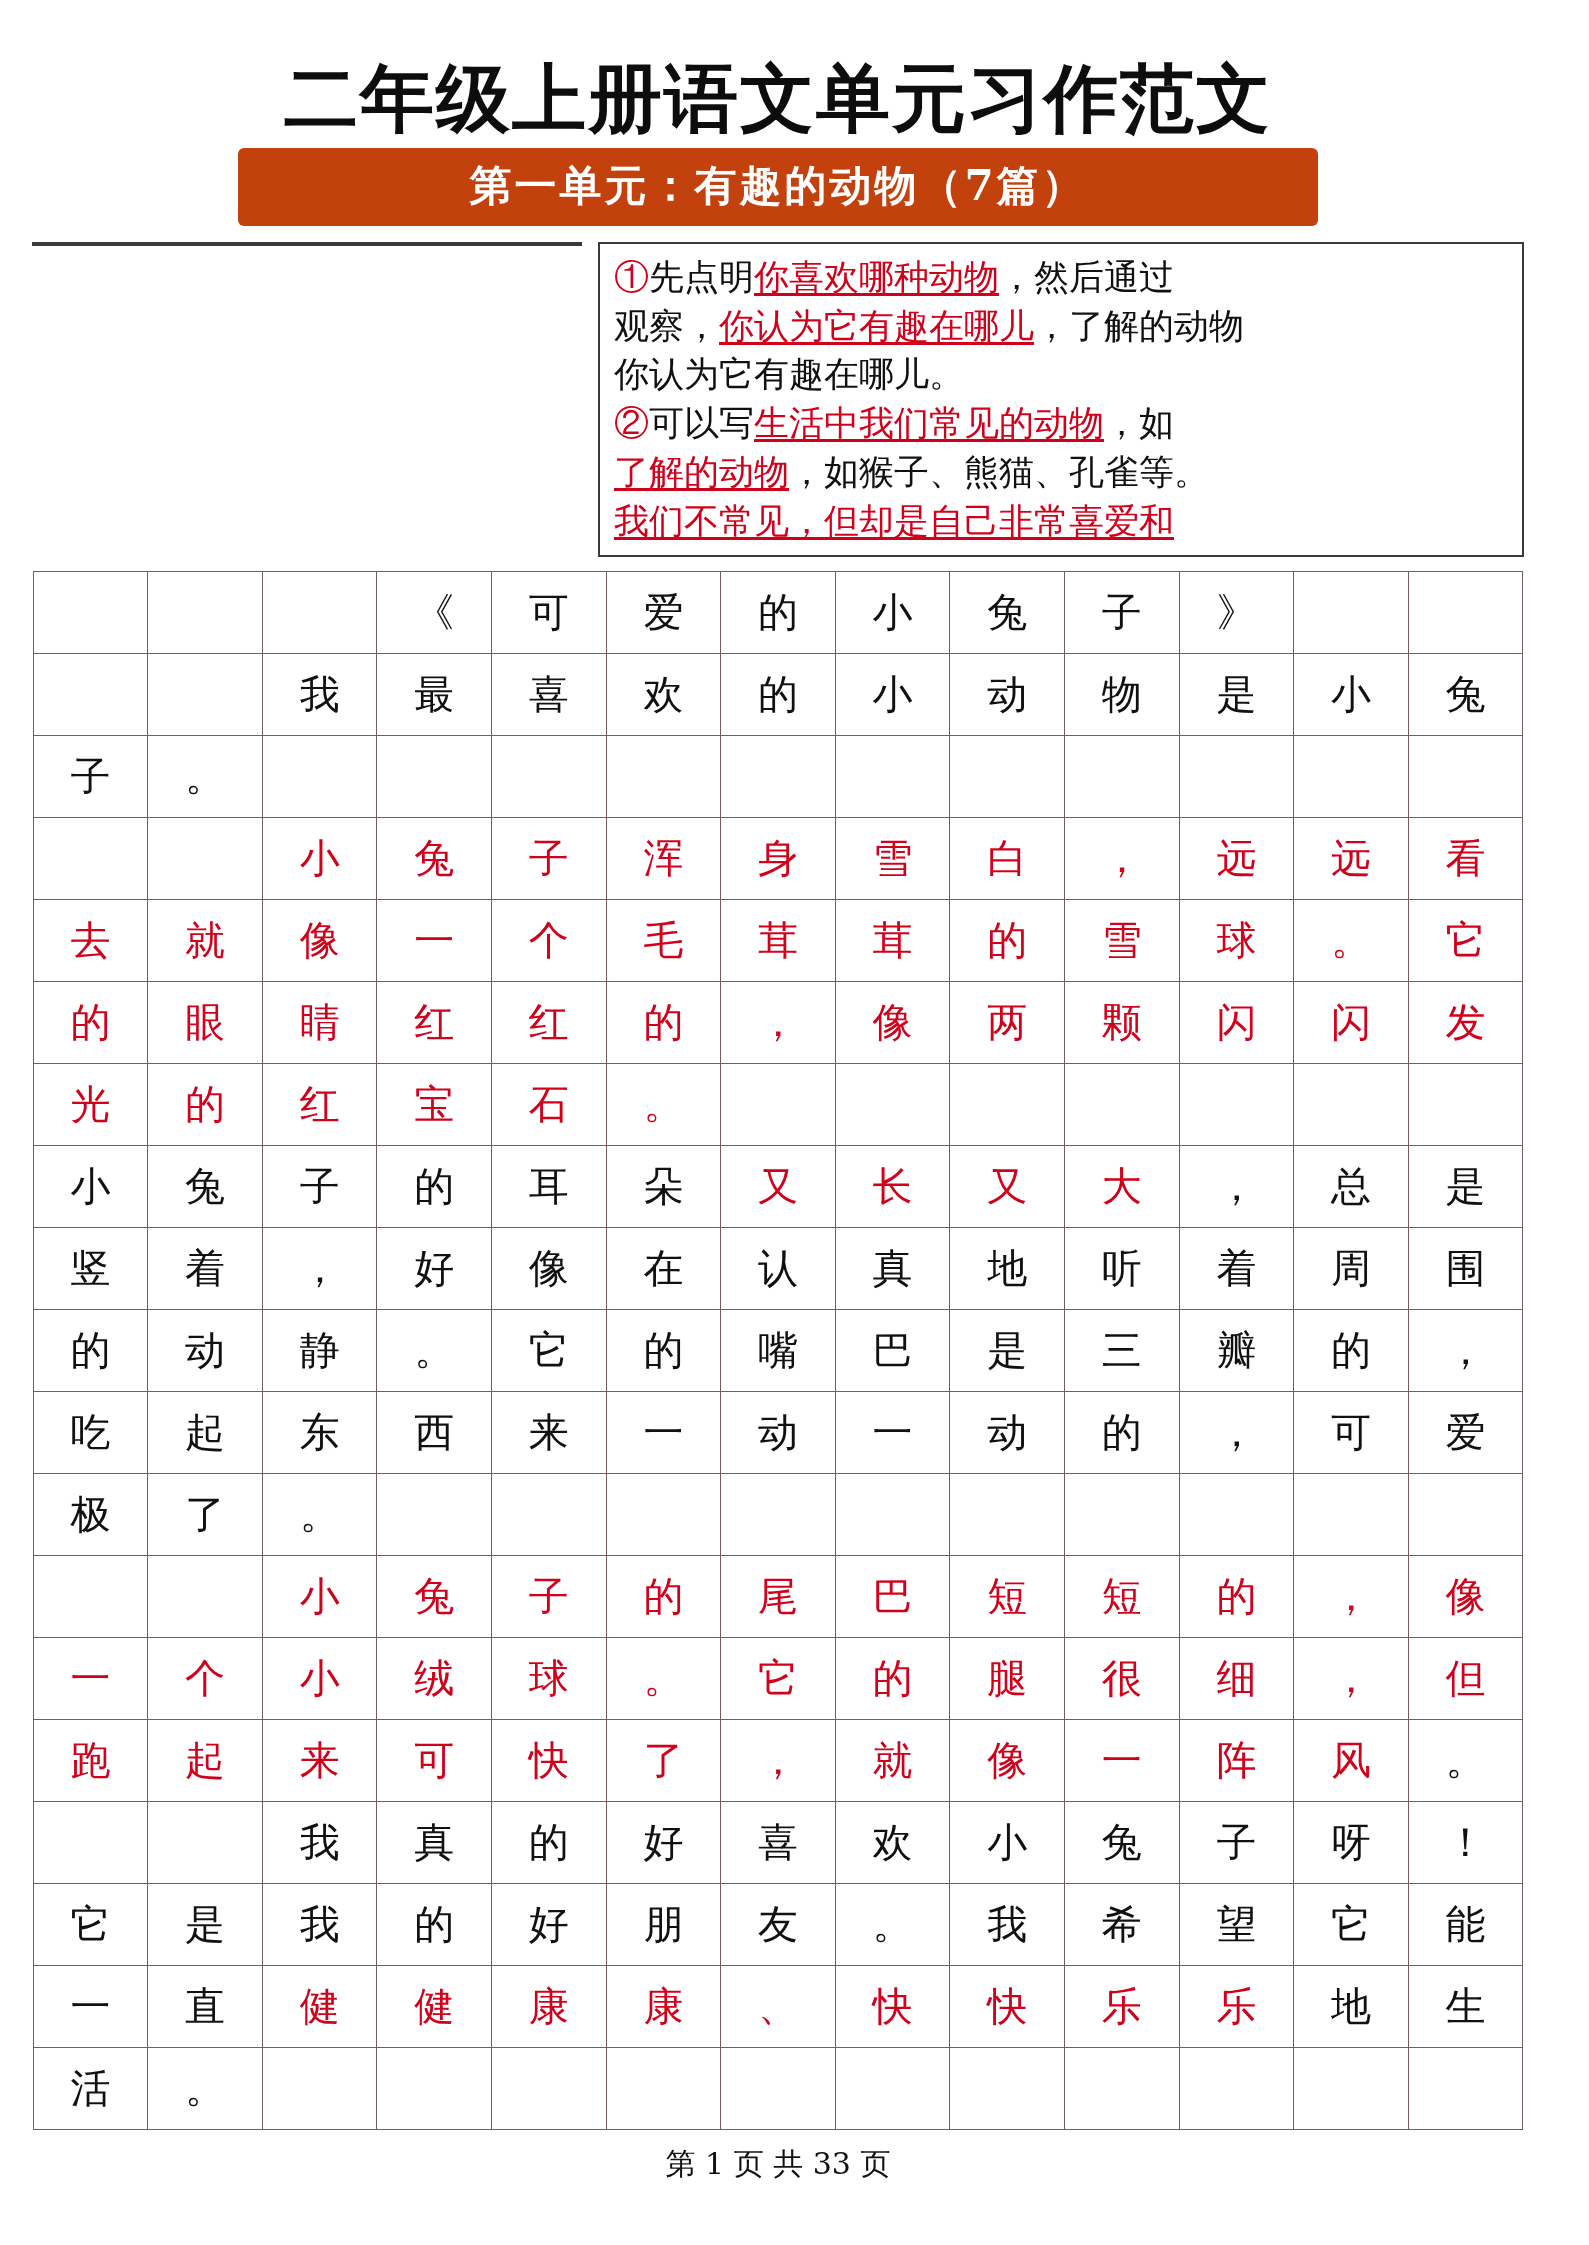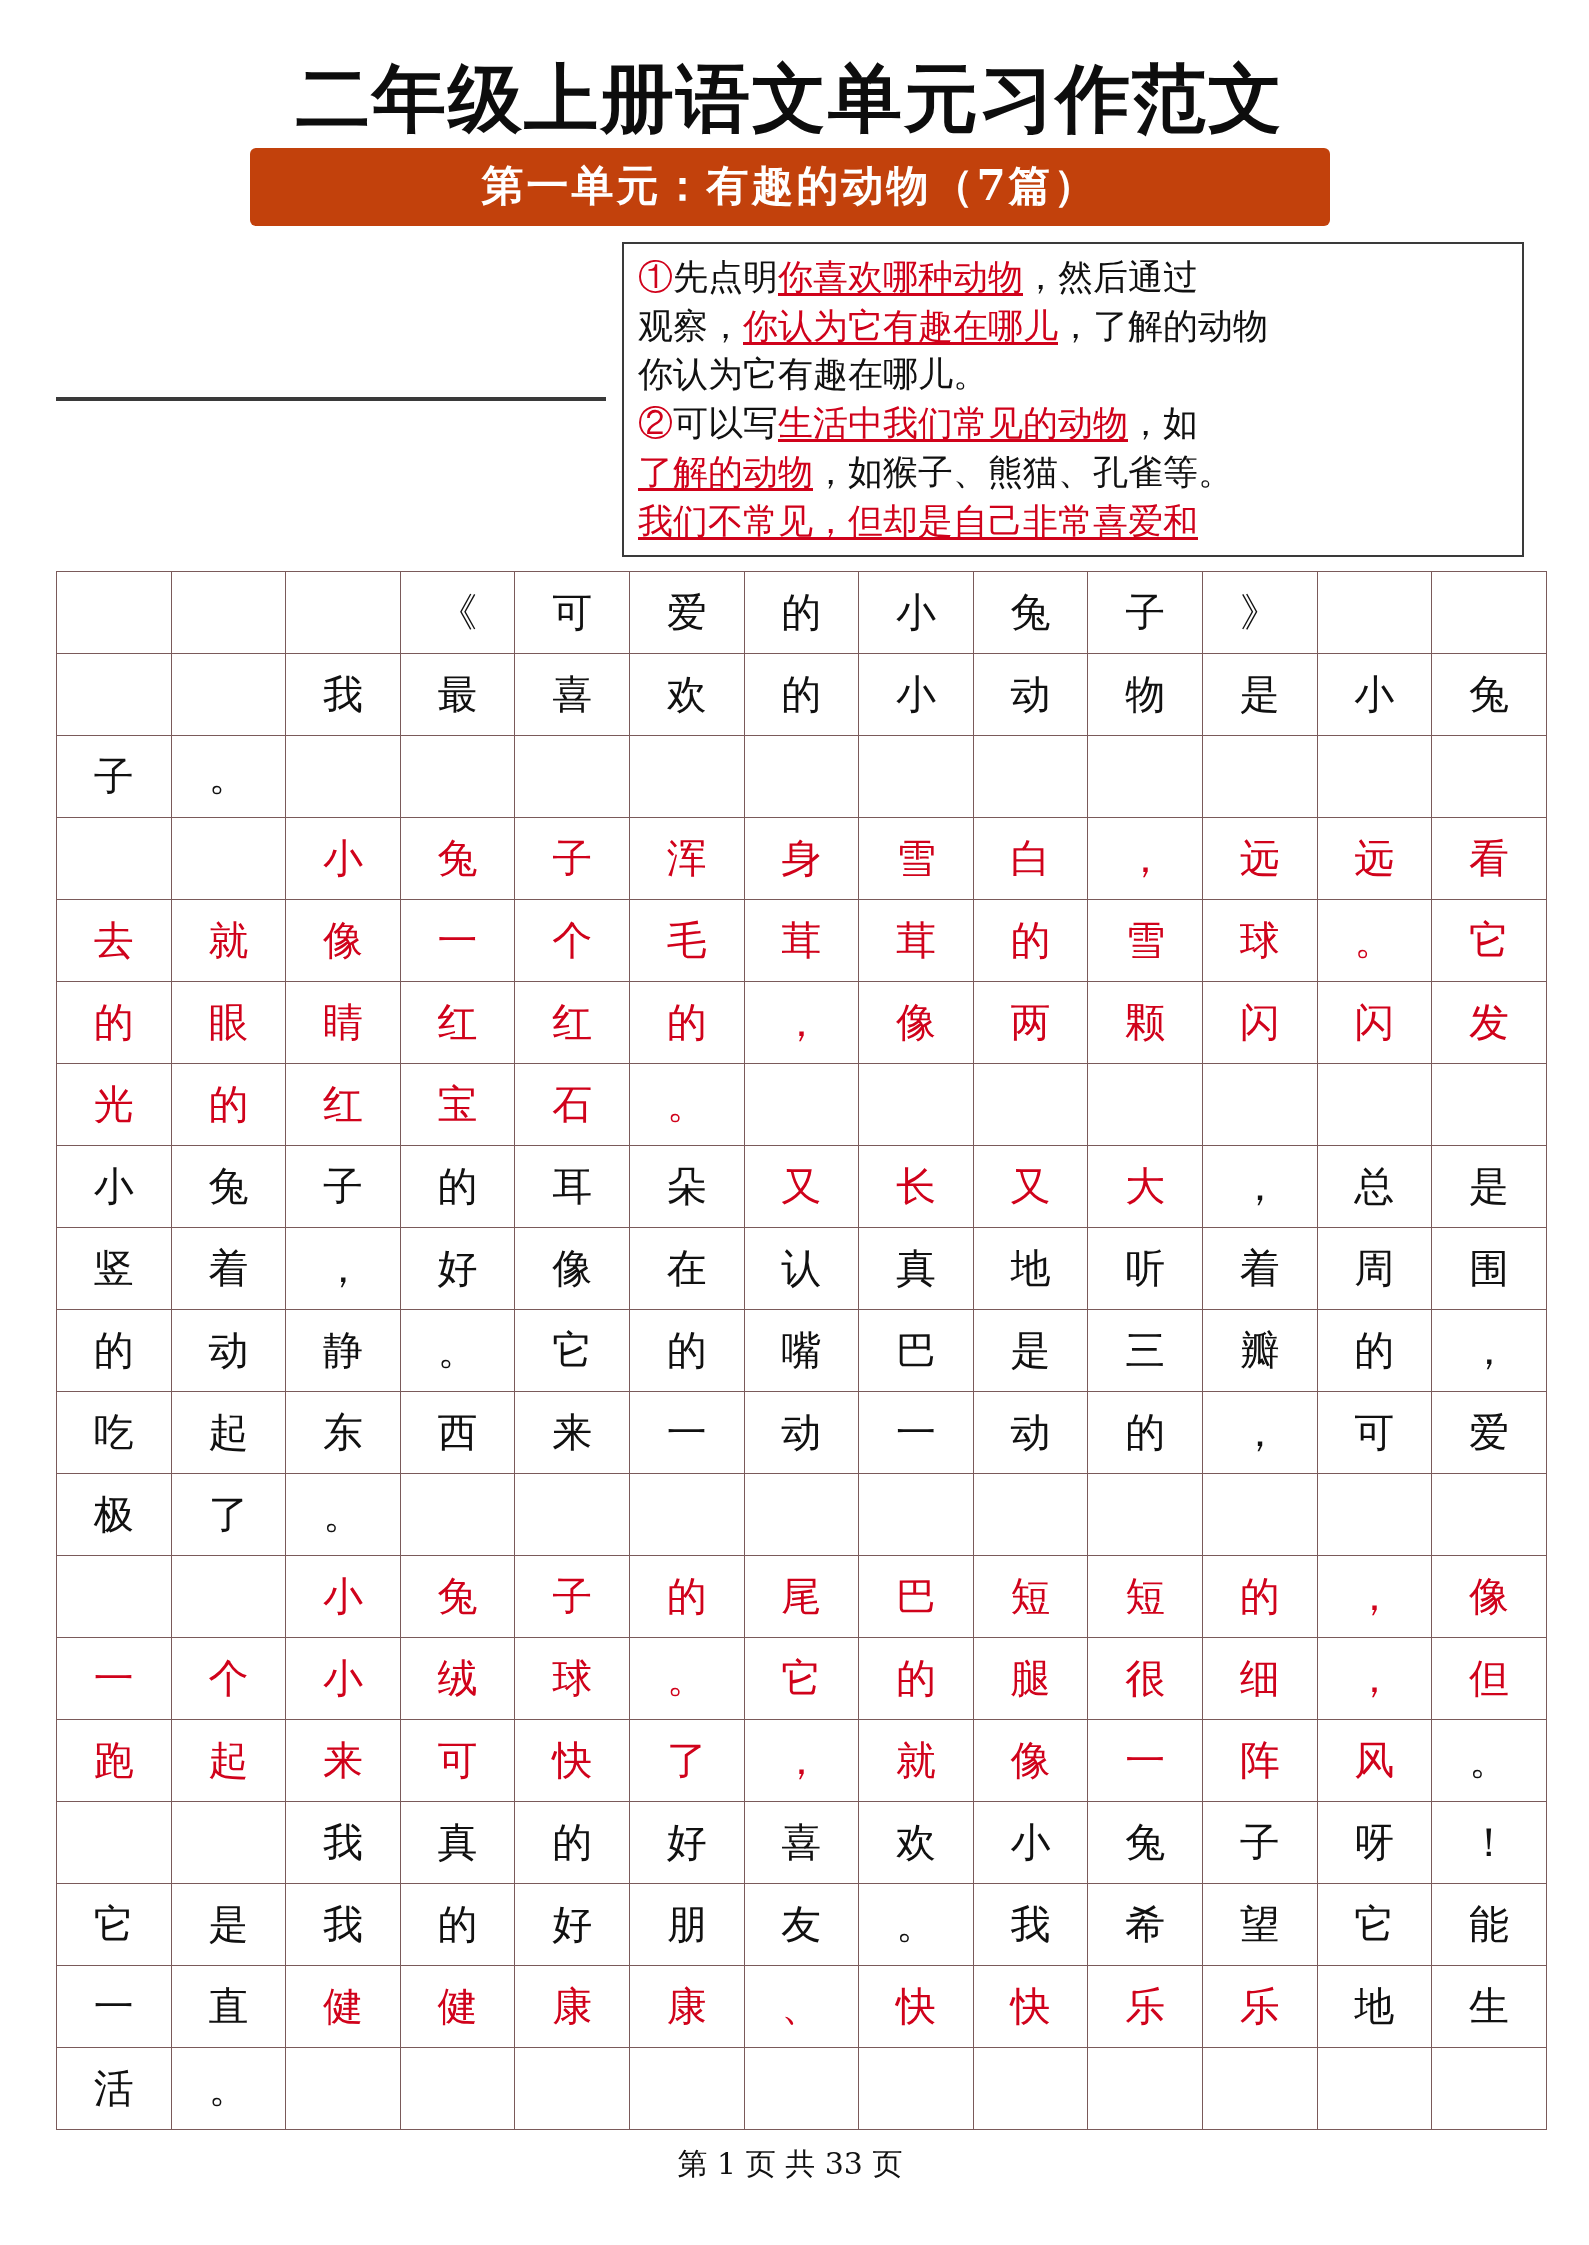--- a/index.html
+++ b/index.html
@@ -12,21 +12,21 @@
     height: 2245px;
     font-family: "Liberation Serif", serif;
     color: #111111;
     position: relative;
     overflow: hidden;
   }
   .page {
     width: 1580px;
     height: 2245px;
     box-sizing: border-box;
-    padding: 50px 56px 0 56px;
+    padding: 50px 56px 0 32px;
     position: relative;
   }
   .doc-title {
     text-align: center;
     font-size: 74px;
     font-weight: bold;
     letter-spacing: 2px;
     line-height: 1.05;
     color: #0d0d0d;
     font-family: "DejaVu Serif", serif;
@@ -46,21 +46,21 @@
     padding: 10px 44px 12px 44px;
     border-radius: 6px;
     font-family: "DejaVu Serif", serif;
     text-align: center;
     min-width: 1080px;
     box-sizing: border-box;
   }
   .top-row {
     display: flex;
     gap: 16px;
-    align-items: center;
+    align-items: flex-start;
     margin-bottom: 14px;
   }
   .photo-box {
     width: 550px;
     border: 2px solid #3a3a3a;
     box-sizing: border-box;
     position: relative;
     background: #ffffff;
     overflow: hidden;
   }

